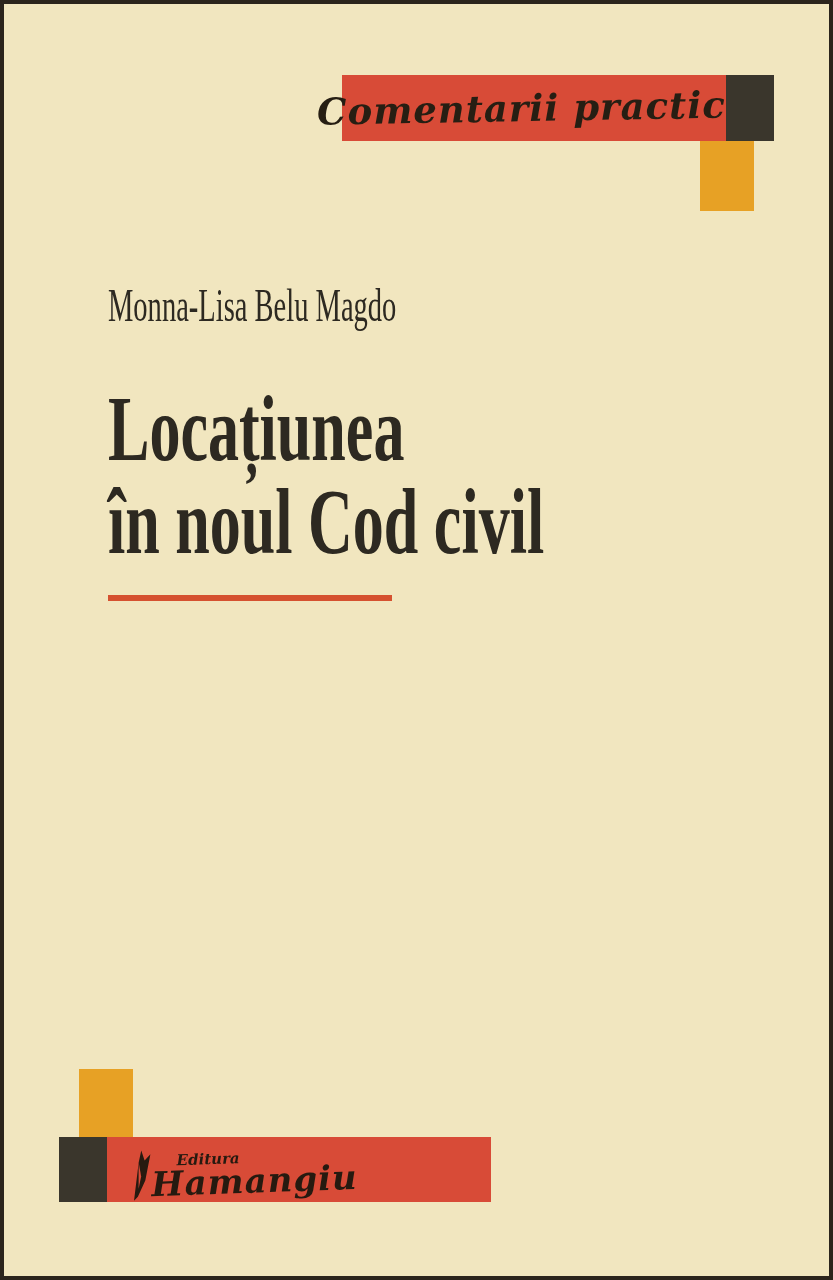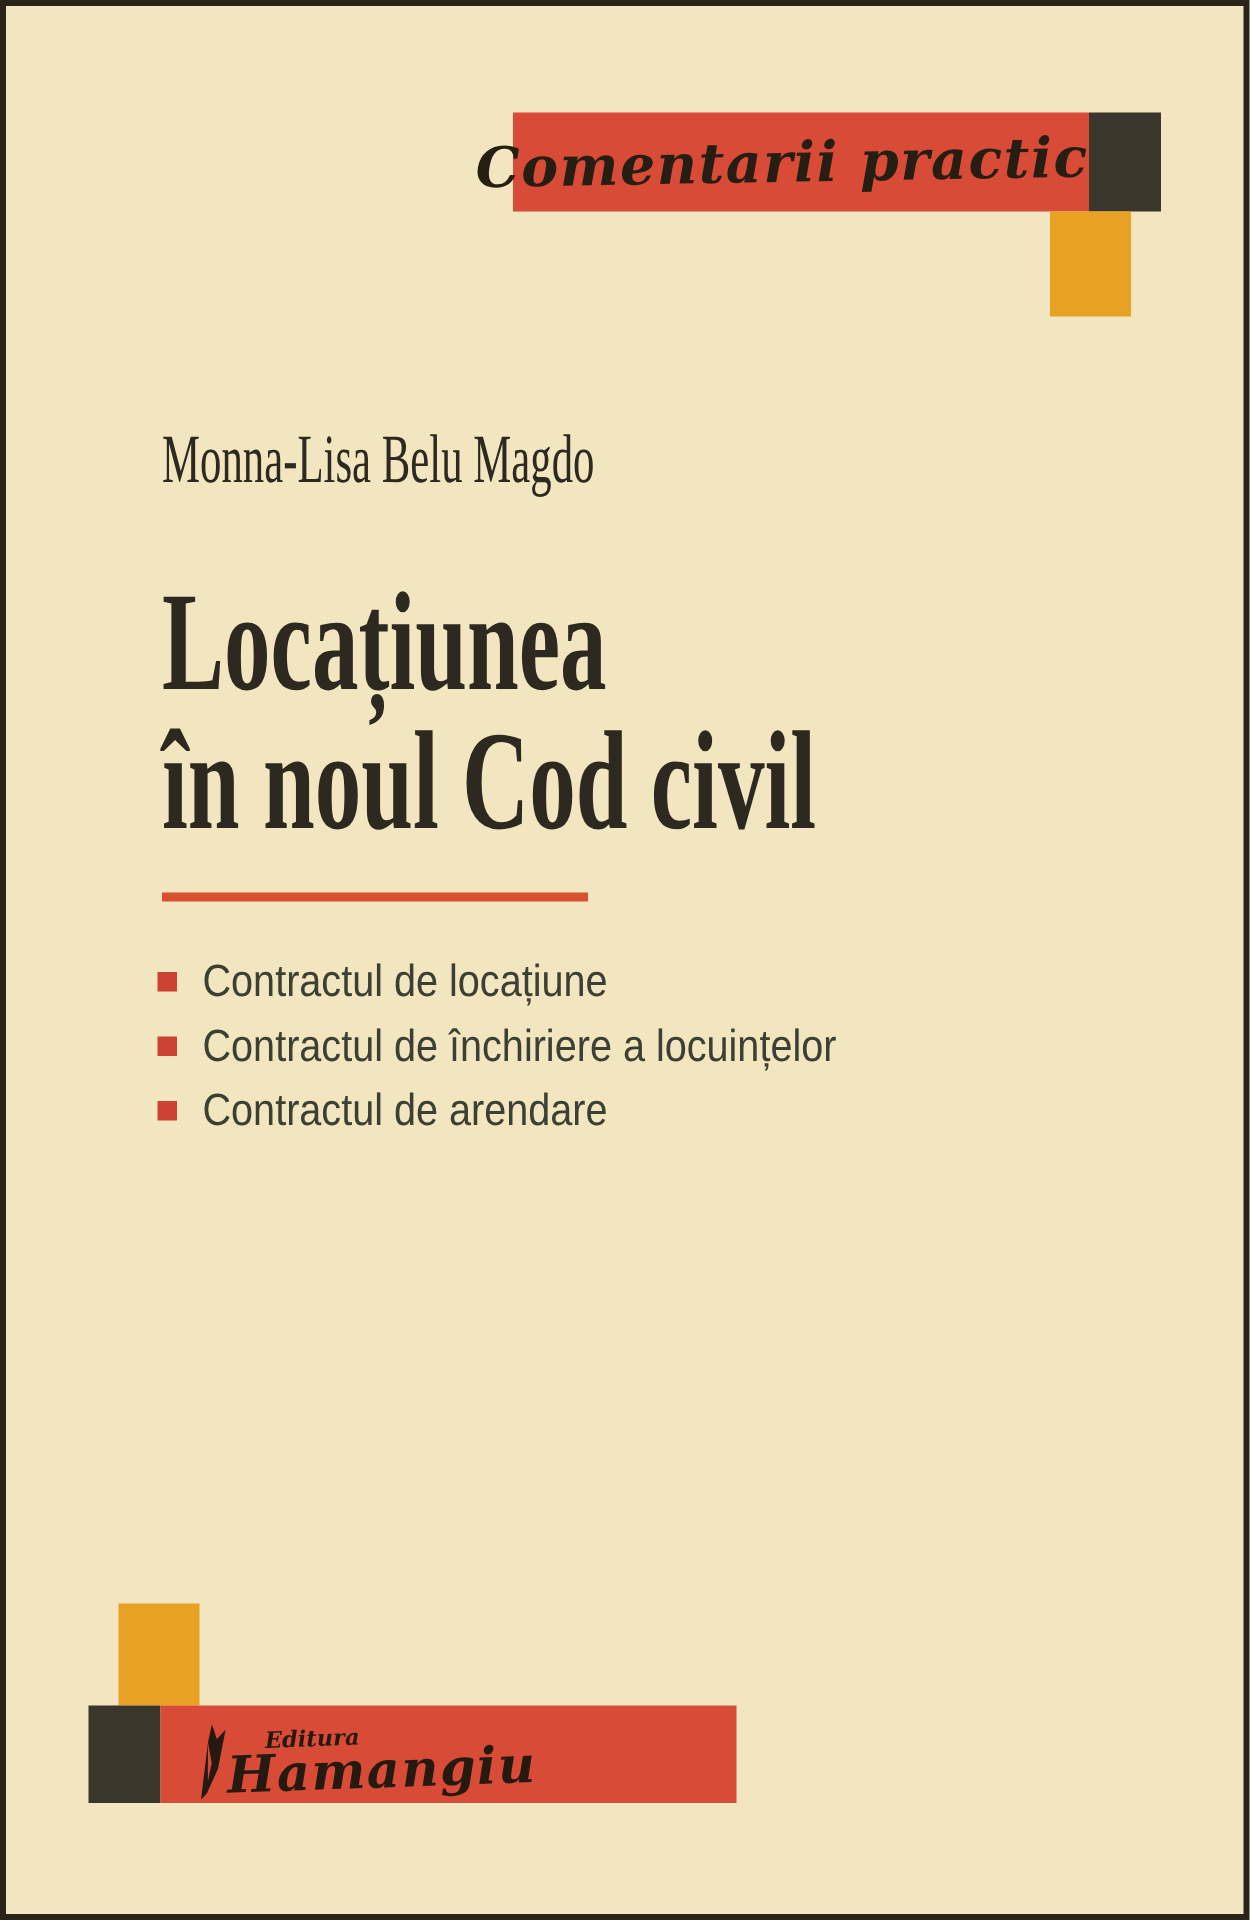--- a/index.html
+++ b/index.html
@@ -161,34 +161,20 @@
   <div class="orange-rect-top"></div>
 
   <div class="author">Monna-Lisa Belu Magdo</div>
 
   <div class="title">
     <div>Locațiunea</div>
     <div>în noul Cod civil</div>
   </div>
   <div class="title-rule"></div>
 
-  <div class="topics">
-    <div class="topic-row">
-      <span class="topic-bullet"></span>
-      <span class="topic-label">Contractul de locațiune</span>
-    </div>
-    <div class="topic-row">
-      <span class="topic-bullet"></span>
-      <span class="topic-label">Contractul de închiriere a locuințelor</span>
-    </div>
-    <div class="topic-row">
-      <span class="topic-bullet"></span>
-      <span class="topic-label">Contractul de arendare</span>
-    </div>
-  </div>
 
   <div class="orange-rect-bottom"></div>
   <div class="dark-square-bottom"></div>
   <div class="publisher-band">
     <div class="logo">
       <span class="logo-nib">
         <svg width="30" height="56" viewBox="0 0 30 56">
           <path d="M6 54 L12 16 L15 4 L18 14 L24 8 L18 34 L10 50 Z" fill="#261a10"></path>
           <path d="M12 16 L14 30 L11 42 Z" fill="#d84b37"></path>
         </svg>

